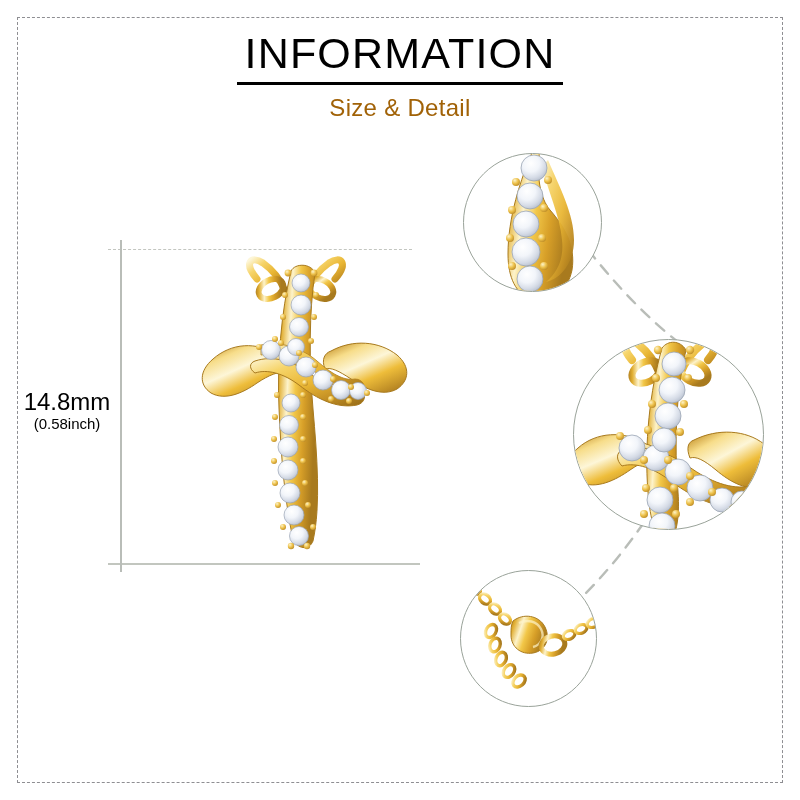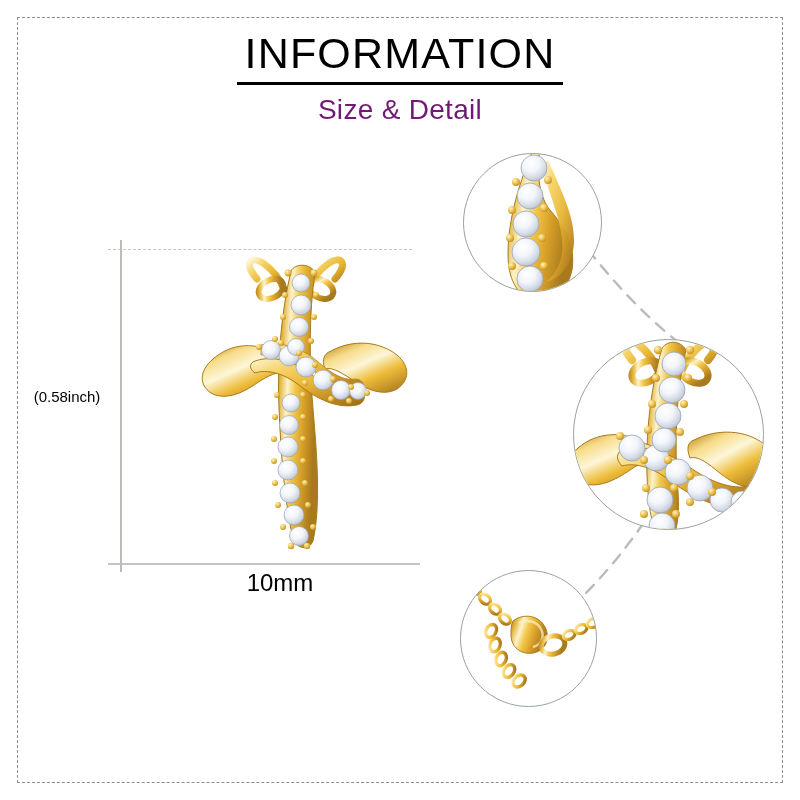--- a/index.html
+++ b/index.html
@@ -51,24 +51,24 @@
     white-space: nowrap;
   }
   .title-rule {
     width: 326px;
     height: 3px;
     background: #000000;
     margin: 6px auto 0 auto;
   }
   .title-sub {
     margin-top: 9px;
-    font-size: 28px;
+    font-size: 24px;
     font-weight: 400;
     letter-spacing: 0.3px;
-    color: #701a75;
+    color: #a16207;
   }
 
   
   .guide-top {
     position: absolute;
     left: 108px;
     top: 249px;
     width: 304px;
     height: 0;
     border-top: 1.4px dashed #c3c6c0;
@@ -156,25 +156,25 @@
     <div class="title-main">INFORMATION</div>
     <div class="title-rule"></div>
     <div class="title-sub">Size &amp; Detail</div>
   </div>
 
   <div class="guide-top"></div>
   <div class="guide-bottom"></div>
   <div class="guide-vert"></div>
 
   <div class="dim-height">
+    <div class="dim-primary">14.8mm</div>
     <div class="dim-secondary">(0.58inch)</div>
   </div>
 
   <div class="dim-width">
-    <div class="dim-primary">10mm</div>
   </div>
 
   <svg width="0" height="0" style="position:absolute">
     <defs>
       <linearGradient id="goldA" x1="0" y1="0" x2="1" y2="0.35">
         <stop offset="0" stop-color="#b07f20"></stop>
         <stop offset="0.14" stop-color="#e0ad30"></stop>
         <stop offset="0.34" stop-color="#fdf3cb"></stop>
         <stop offset="0.52" stop-color="#f2c748"></stop>
         <stop offset="0.74" stop-color="#d79f28"></stop>

